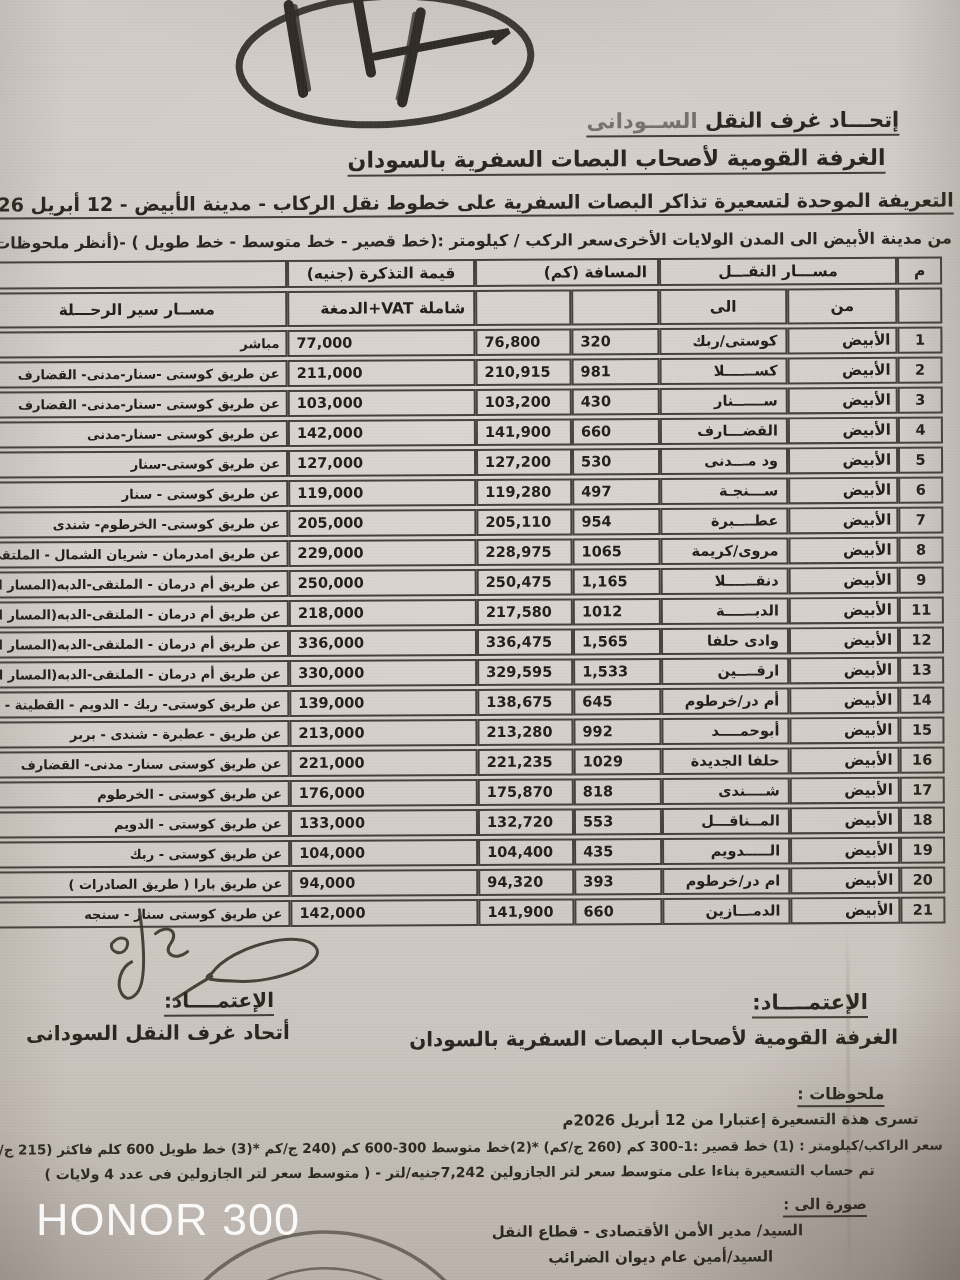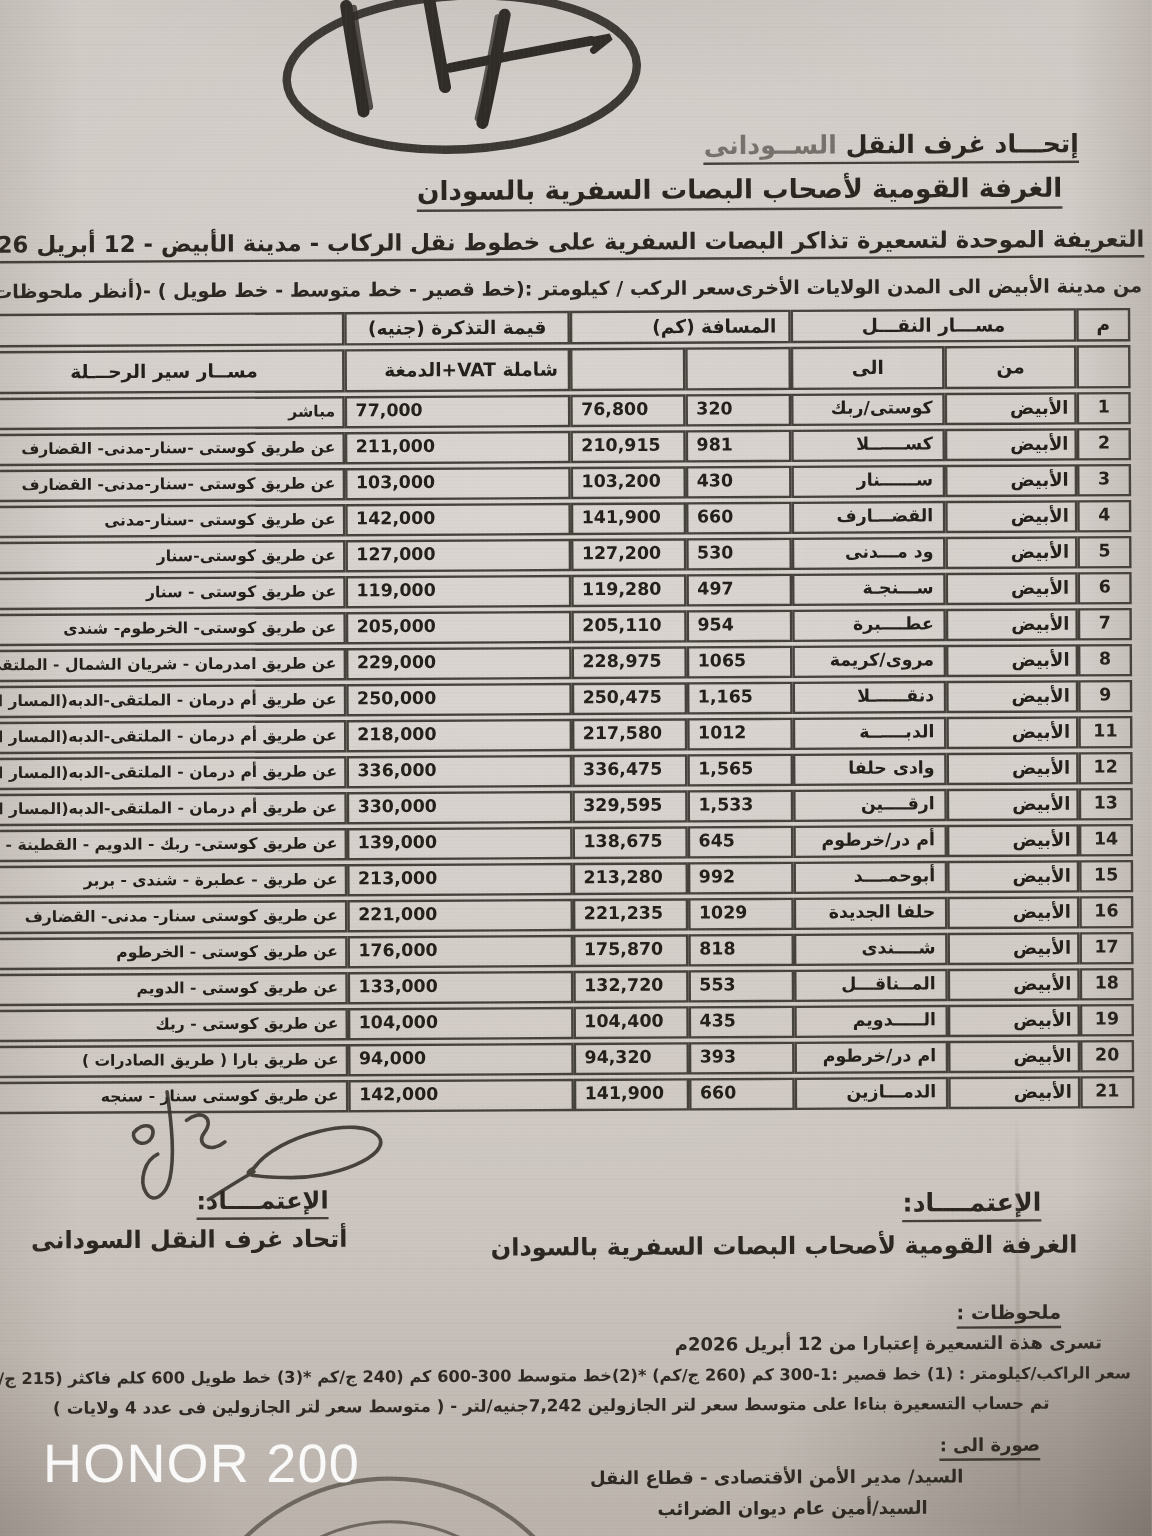--- a/index.html
+++ b/index.html
@@ -365,16 +365,16 @@
       <circle cx="190" cy="198" r="136" stroke-width="2.5"></circle>
       <text font-size="19" font-weight="bold" fill="#4a443b" stroke="none" letter-spacing="3">
         <textPath href="#stampArc" startOffset="4%">اتحاد غـرف النقـل السـودانى</textPath>
       </text>
     </g>
   </svg>
 
   <div class="crease"></div>
 </div>
 
-<div class="watermark">HONOR 200</div>
+<div class="watermark">HONOR 300</div>
 
 <div class="grain"></div>
 <div class="vignette"></div>
 
 </body></html>

